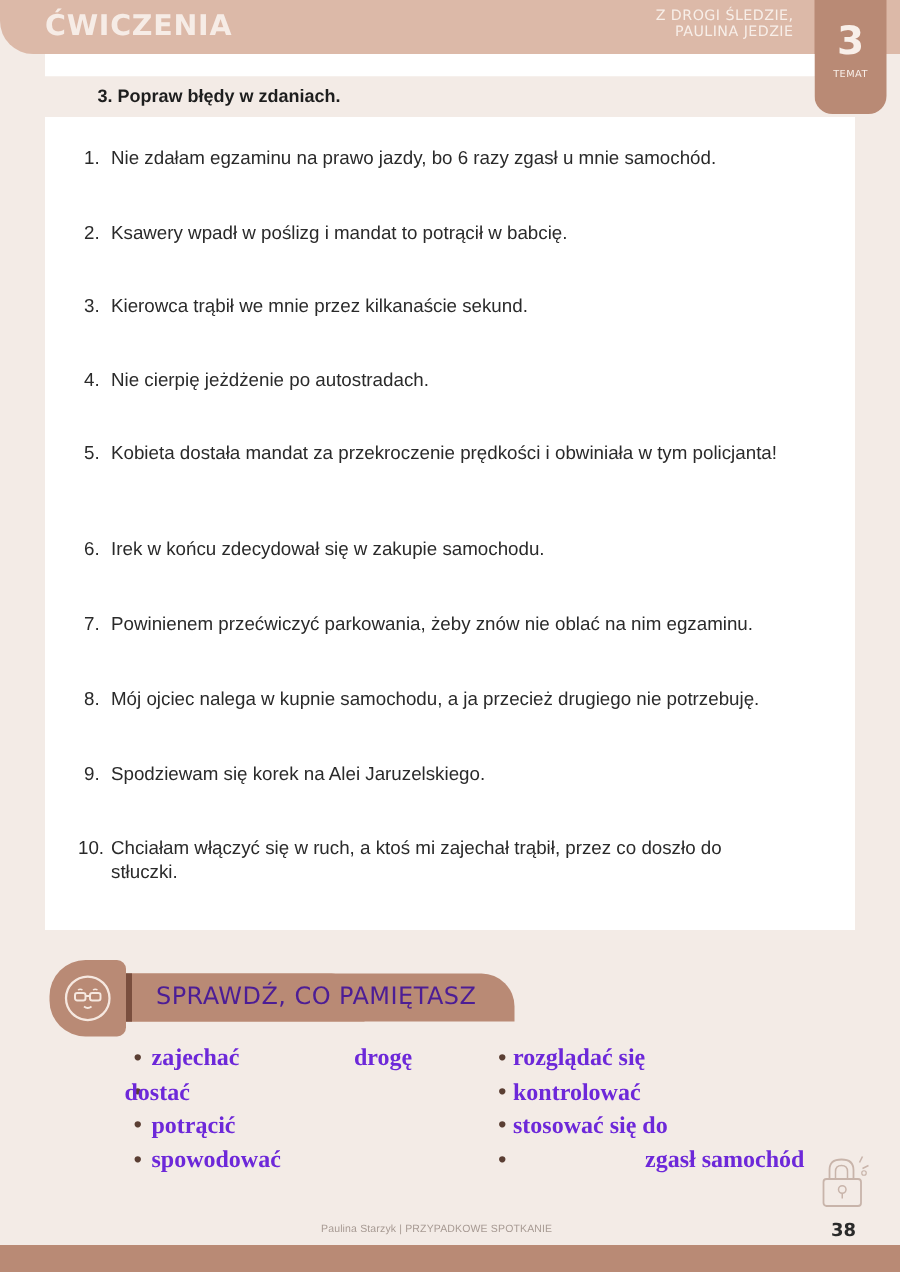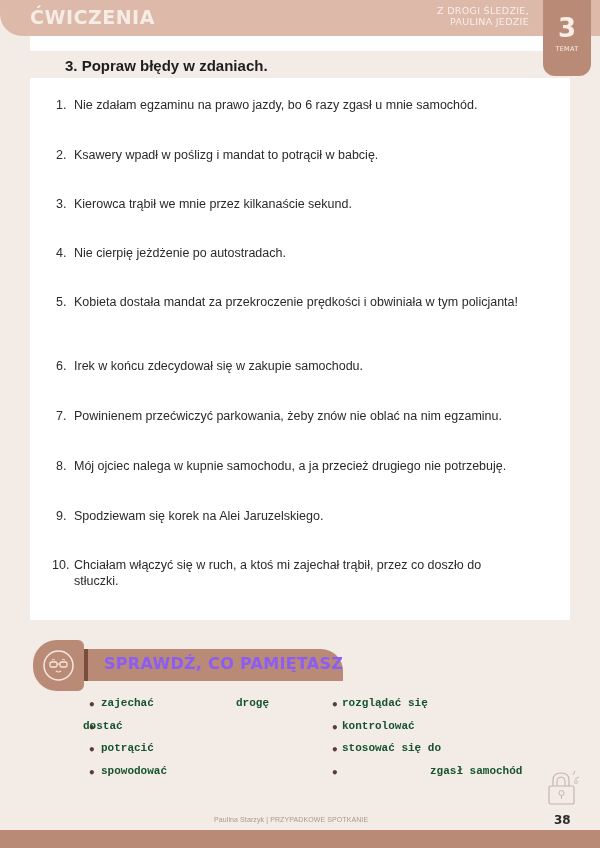--- a/index.html
+++ b/index.html
@@ -38,21 +38,21 @@
   .white-strip {
     position: absolute; left: 30px; top: 36px; width: 513px; height: 15px;
     background: #ffffff;
   }
   .task-band {
     position: absolute; left: 30px; top: 51px; width: 513px; height: 27px;
     background: #f3ebe6;
   }
   .task-title {
     position: absolute; left: 65px; top: 57px;
-    font-size: 15px; font-weight: bold; color: #1e1e1e;
+    font-size: 12px; font-weight: bold; color: #1e1e1e;
     font-family: "Liberation Sans", sans-serif;
   }
   .content-card {
     position: absolute; left: 30px; top: 78px; width: 540px; height: 542px;
     background: #ffffff;
   }
   .sentence {
     position: absolute; left: 56px; width: 470px;
     font-family: "Liberation Sans", sans-serif;
     font-size: 12.5px; line-height: 16px; color: #2a2a2a;
@@ -69,25 +69,25 @@
     position: absolute; left: 84px; top: 649px; width: 4px; height: 32px;
     background: #7a4e3e;
   }
   .review-icon-tab {
     position: absolute; left: 33px; top: 640px; width: 51px; height: 51px;
     background: #b98a75;
     border-radius: 24px 6px 6px 24px;
   }
   .review-title {
     position: absolute; left: 104px; top: 654px;
-    font-size: 16px; font-weight: bold; color: #8b5cf6; letter-spacing: 0.3px;
+    font-size: 16px; font-weight: normal; color: #4c1d95; letter-spacing: 0.3px;
   }
   .word {
-    position: absolute; font-size: 11px; font-weight: bold; color: #14532d;
-    font-family: Liberation Mono, monospace;
+    position: absolute; font-size: 16px; font-weight: bold; color: #6d28d9;
+    font-family: Liberation Serif, serif;
   }
   .bullet {
     position: absolute; font-size: 12px; color: #5a3e33; font-weight: bold;
   }
   .lock-icon { position: absolute; left: 544px; top: 770px; width: 38px; height: 36px; }
   .footer-text {
     position: absolute; left: 214px; top: 816px;
     font-size: 7px; color: #a79a93; letter-spacing: 0.1px;
     font-family: "Liberation Sans", sans-serif;
   }

